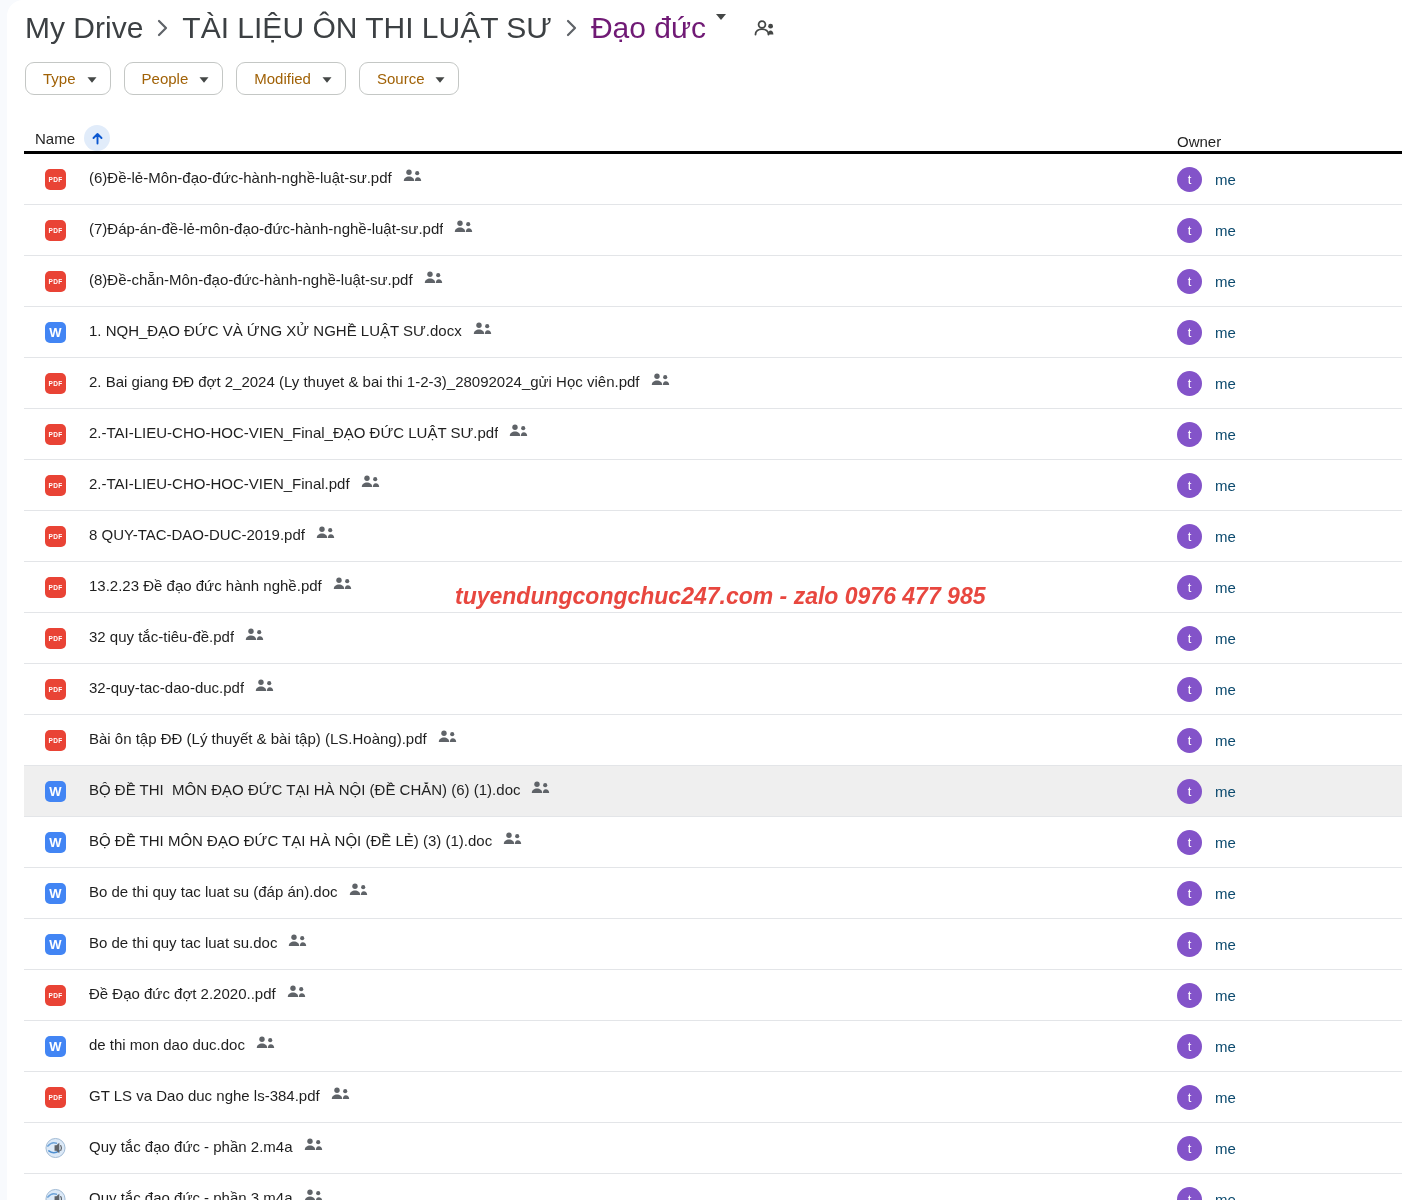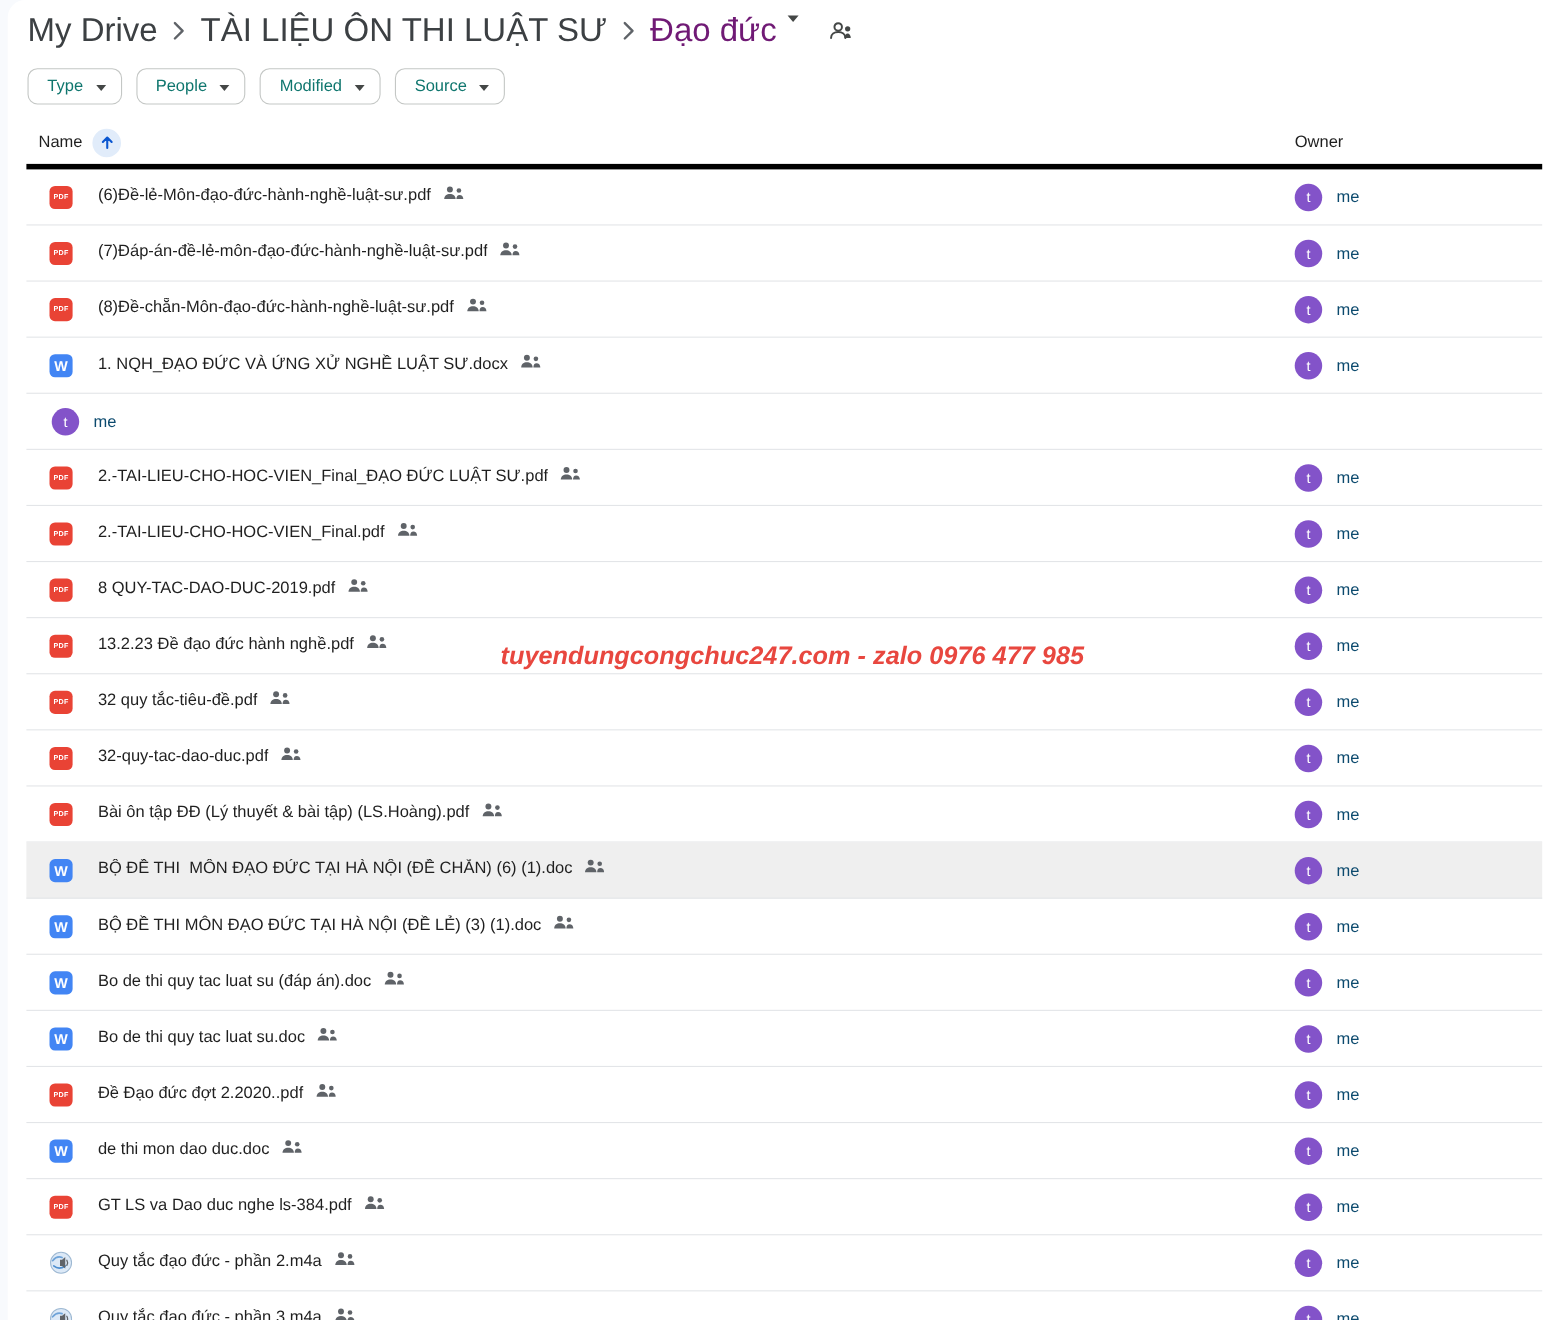--- a/index.html
+++ b/index.html
@@ -29,29 +29,29 @@
     border-right:5px solid transparent; border-top:6px solid #444746;
     display:inline-block; margin-top:3px;
   }
   .bc-share { margin-left:12px; display:flex; align-items:center; cursor:pointer; }
 
   
   .chips { position:absolute; left:25px; top:62px; display:flex; gap:13px; }
   .chip {
     height:33px; border:1px solid #c4c7c5; border-radius:9px;
     display:flex; align-items:center; padding:0 13px 0 17px; gap:11px;
-    font-size:15px; color:#0f766e; background:#fff; cursor:pointer;
+    font-size:15px; color:#a16207; background:#fff; cursor:pointer;
   }
   .chip .caret-down { border-top-color:#444746; transform:scale(.9); margin-top:2px; }
 
   
   .table { position:absolute; left:0; top:110px; right:0; }
   .thead {
-    display:flex; align-items:center; height:44px;
-    margin:0 7px 0 24px; border-bottom:5px solid #000000;
+    display:flex; align-items:flex-end; height:44px;
+    margin:0 7px 0 24px; border-bottom:3px solid #000000;
   }
   .th-name { flex:1; display:flex; align-items:center; gap:9px; padding-left:11px; }
   .th-label { font-size:15px; color:#1f1f1f; font-weight:500; }
   .sort-badge {
     width:26px; height:26px; border-radius:50%; background:#e1ecfa;
     display:flex; align-items:center; justify-content:center; cursor:pointer;
   }
   .th-owner { width:248px; padding-left:23px; }
 
   .row {
@@ -239,20 +239,33 @@
     </div>
     <div class="cell-owner">
       <span class="avatar">
               <span class="avatar-letter">t</span>
             </span>
       <span class="owner-name">me</span>
     </div>
   </div>
 
   <div class="row" data-type="pdf">
+    <div class="cell-name">
+      <span class="file-badge badge-pdf">PDF</span>
+
+      <span class="file-name">2. Bai giang ĐĐ đợt 2_2024 (Ly thuyet &amp; bai thi 1-2-3)_28092024_gửi Học viên.pdf</span>
+      <span class="shared-icon">
+        <svg width="19" height="13" viewBox="0 0 19 13">
+          <circle cx="6" cy="3.2" r="2.7" fill="#5f6368"></circle>
+          <path d="M0.8 12 c0-3 2.4-4.6 5.2-4.6 s5.2 1.6 5.2 4.6 z" fill="#5f6368"></path>
+          <circle cx="14.2" cy="4.2" r="2.1" fill="#5f6368"></circle>
+          <path d="M11.9 12 c0-2.4 1-3.8 2.9-3.8 s3.4 1.4 3.4 3.8 z" fill="#5f6368"></path>
+        </svg>
+      </span>
+    </div>
     <div class="cell-owner">
       <span class="avatar">
               <span class="avatar-letter">t</span>
             </span>
       <span class="owner-name">me</span>
     </div>
   </div>
 
   <div class="row" data-type="pdf">
     <div class="cell-name">

